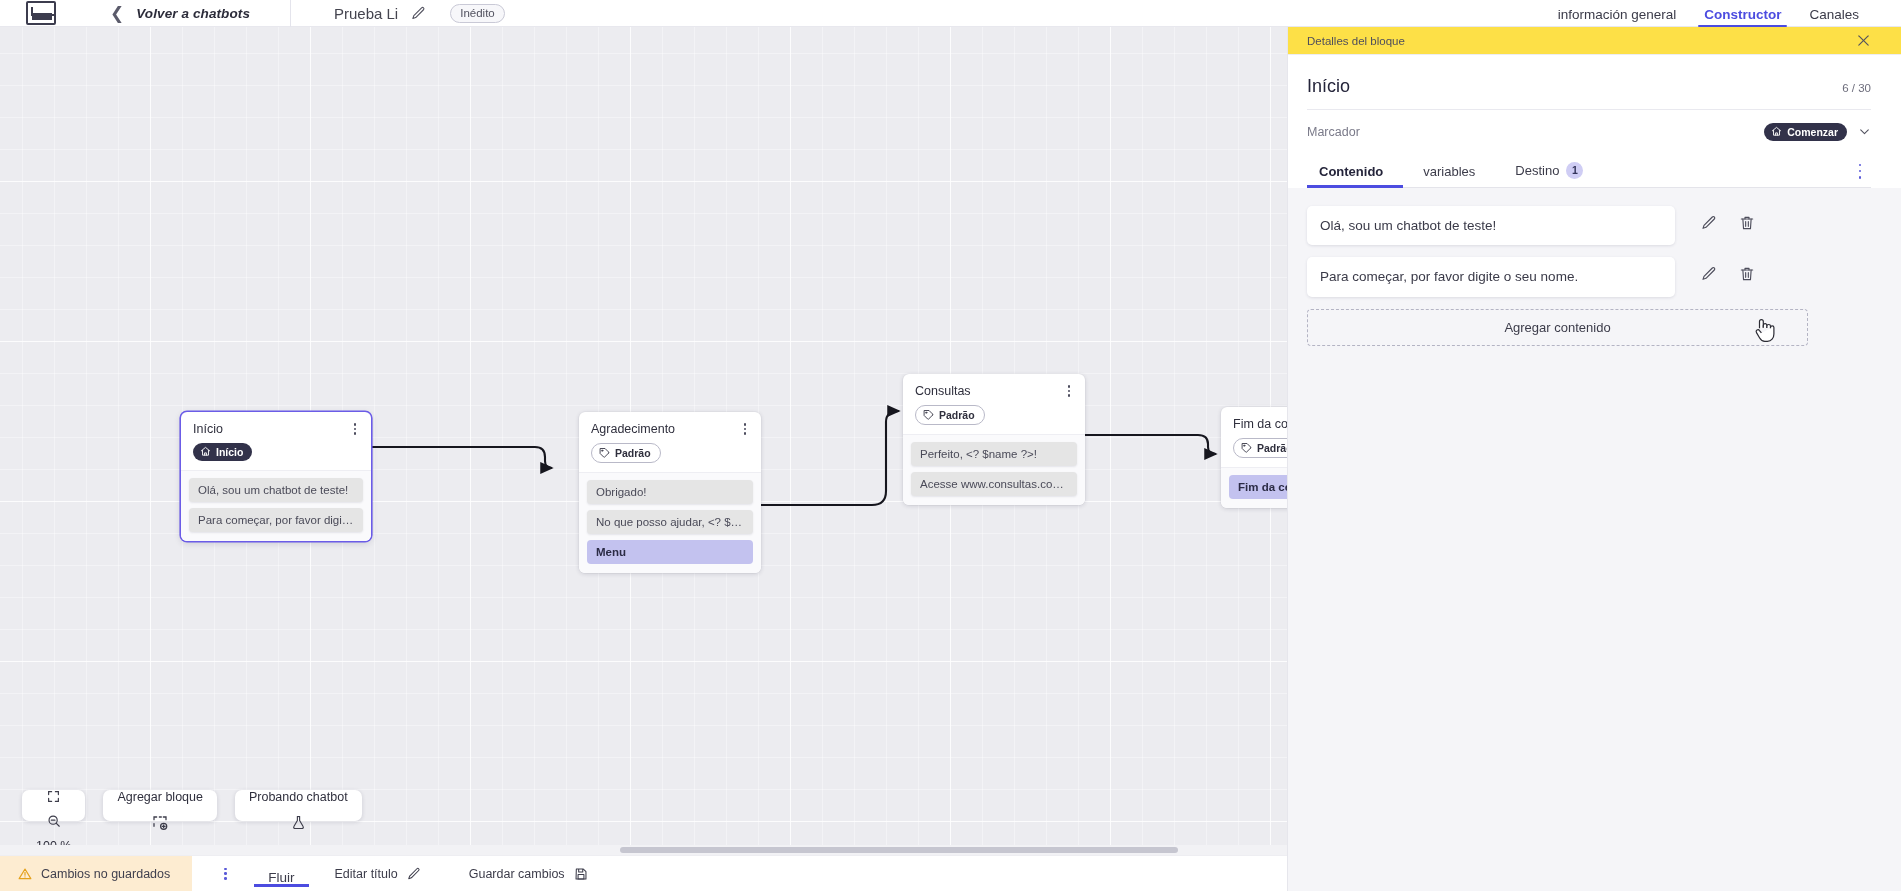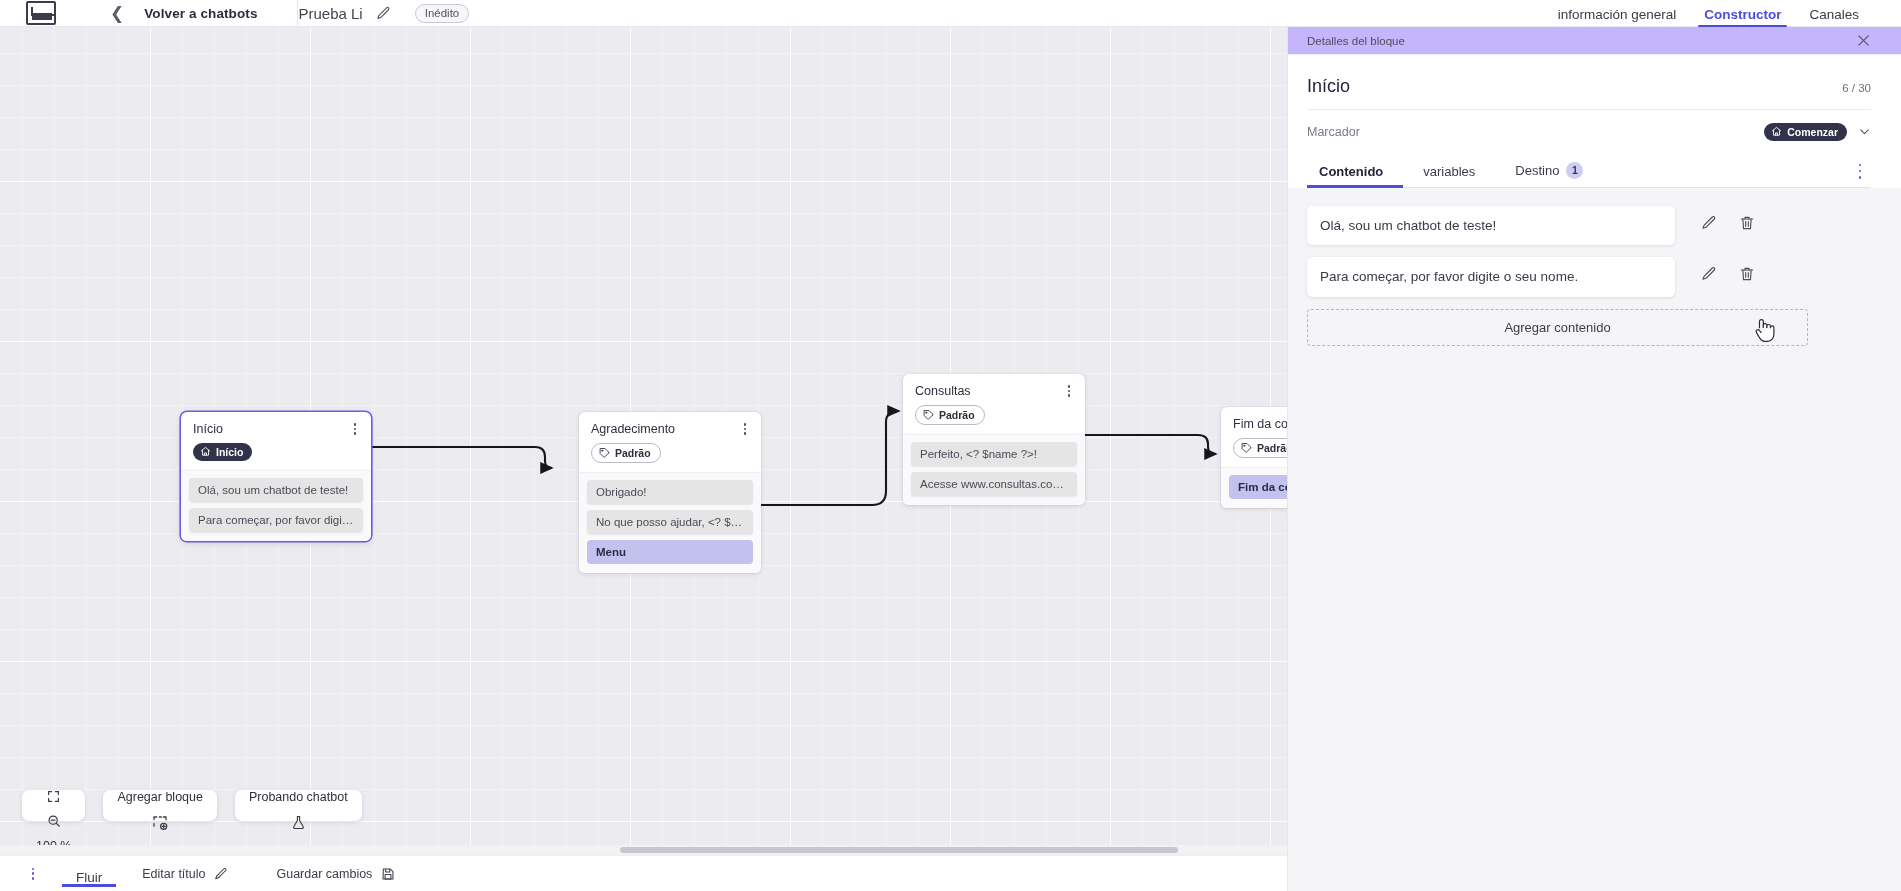--- a/index.html
+++ b/index.html
@@ -30,24 +30,24 @@
     border-bottom: 2px solid #3c3c4e; border-left: 2px solid #3c3c4e;
   }
   .logo-mark::after {
     content: ""; position: absolute; left: 4px; bottom: 3px; width: 20px; height: 7px;
     background: #3c3c4e;
   }
   .back-chevron {
     margin-left: 52px; color: #5b5b6b; font-size: 17px; line-height: 1; font-weight: 300;
   }
   .back-label {
-    margin-left: 20px; font-size: 13.5px; font-weight: 700; color: #2c2c3a; letter-spacing: .1px;
+    margin-left: 12px; font-size: 13.5px; font-weight: 700; color: #2c2c3a; letter-spacing: .1px; font-style: italic;
   }
   .hdr-sep { margin-left: 40px; width: 1px; height: 27px; background: #e4e4ec; }
-  .doc-title { font-size: 15px; color: #44444f; font-weight: 400; }
+  .doc-title { margin-left: 43px; font-size: 15px; color: #44444f; font-weight: 400; }
   .pencil-ic { margin-left: 13px; display:inline-flex; }
   .badge-unpub {
     margin-left: 24px; padding: 2px 9px 3px; border: 1px solid #c9c9d6; border-radius: 11px;
     font-size: 11.5px; color: #52525f; background: #f7f7fa;
   }
 
   
   .rtabs {
     position: absolute; right: 0; top: 0; height: 27px;
     display: flex; align-items: flex-end; gap: 0;
@@ -160,21 +160,21 @@
   .f-btn { margin-left: 26px; display: flex; align-items: center; gap: 9px;
     font-size: 12.5px; color: #3c3c4a; }
   .f-btn.b2 { margin-left: 48px; }
 
   
   .panel {
     position: absolute; right: 0; top: 27px; width: 614px; height: 864px; background: #ffffff;
     border-left: 1px solid #e6e6ec; display: flex; flex-direction: column;
   }
   .panel-top {
-    height: 28px; background: #c4b5fd; display: flex; align-items: center;
+    height: 28px; background: #fde047; display: flex; align-items: center;
     justify-content: space-between; padding: 0 30px 0 19px; border-bottom: 1px solid #ededf1;
   }
   .panel-top-title { font-size: 11.5px; color: #4e4e5c; }
   .panel-inner { padding: 0 30px 0 19px; }
   .panel-h-row {
     display: flex; align-items: baseline; justify-content: space-between;
     padding: 21px 0 12px; border-bottom: 1px solid #e9e9ef;
   }
   .panel-h1 { font-size: 18px; color: #24243a; font-weight: 400; }
   .panel-count { font-size: 11.5px; color: #6d6d7c; }
@@ -408,20 +408,30 @@
         </span>
       </div>
     </div>
 
     <div class="hscroll">
       <div class="hscroll-thumb"></div>
     </div>
   </div>
 
   <div class="footer">
+    <div class="unsaved">
+      <span>
+        <svg width="14" height="14" viewBox="0 0 24 24" fill="none" stroke="#e4a11b" stroke-width="2" stroke-linecap="round" stroke-linejoin="round">
+            <path d="M12 3.5 22 20H2z"></path>
+            <path d="M12 9.5v4.5"></path>
+            <path d="M12 17h.01"></path>
+          </svg>
+      </span>
+      <span>Cambios no guardados</span>
+    </div>
     <div class="f-kebab">
         <i></i>
         <i></i>
         <i></i>
       </div>
     <div class="f-tab active">Fluir</div>
     <div class="f-btn">
       <span>Editar título</span>
       <span>
         <svg width="14" height="14" viewBox="0 0 24 24" fill="none" stroke="#3c3c4a" stroke-width="1.8" stroke-linecap="round" stroke-linejoin="round">

